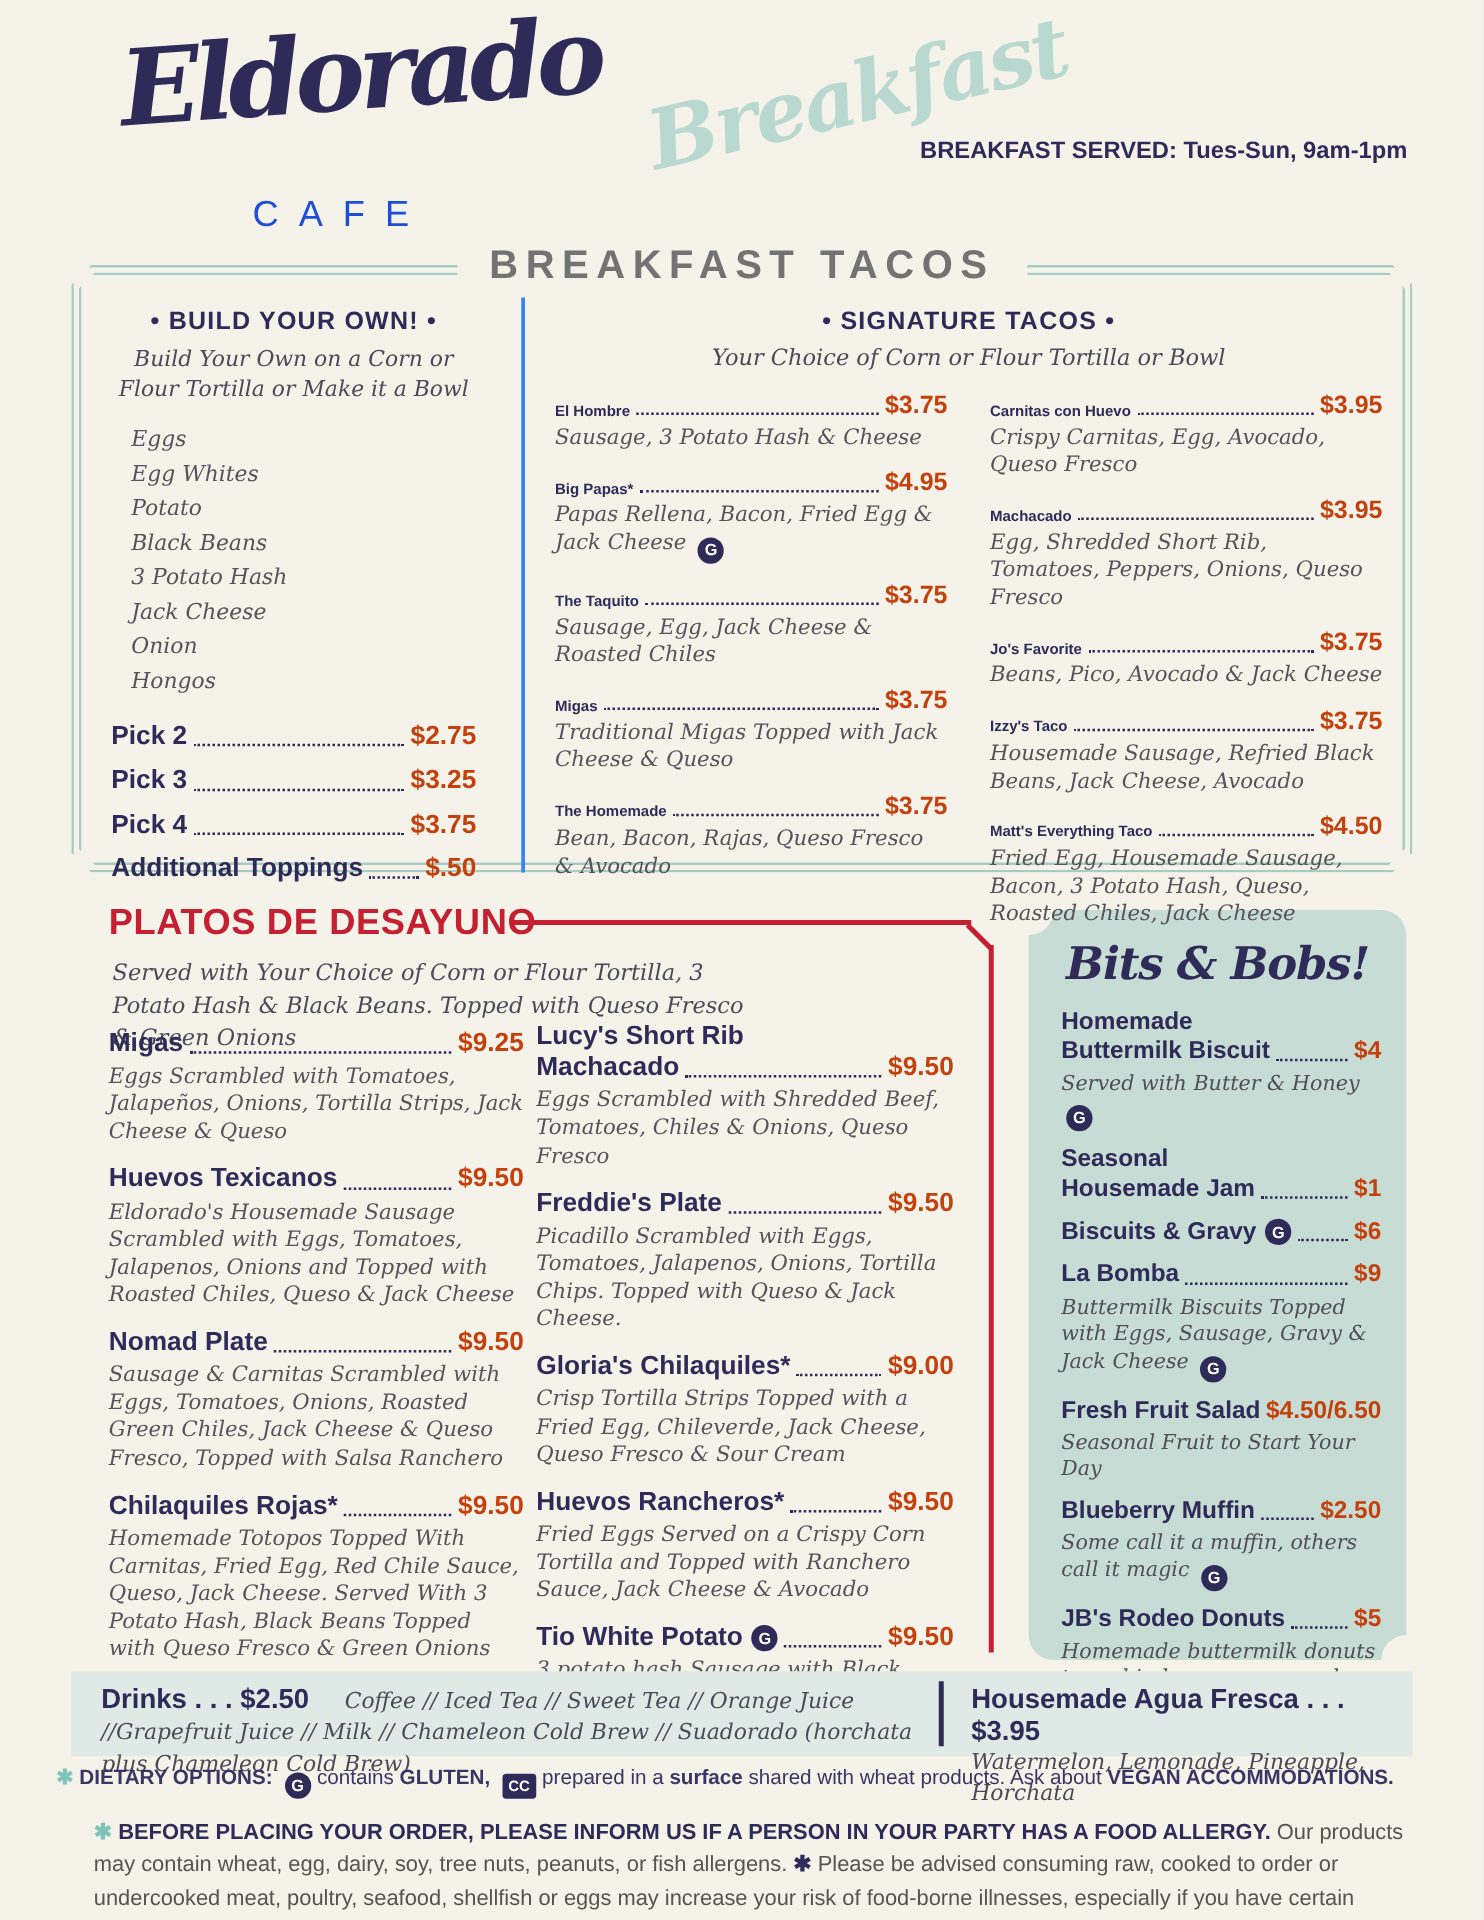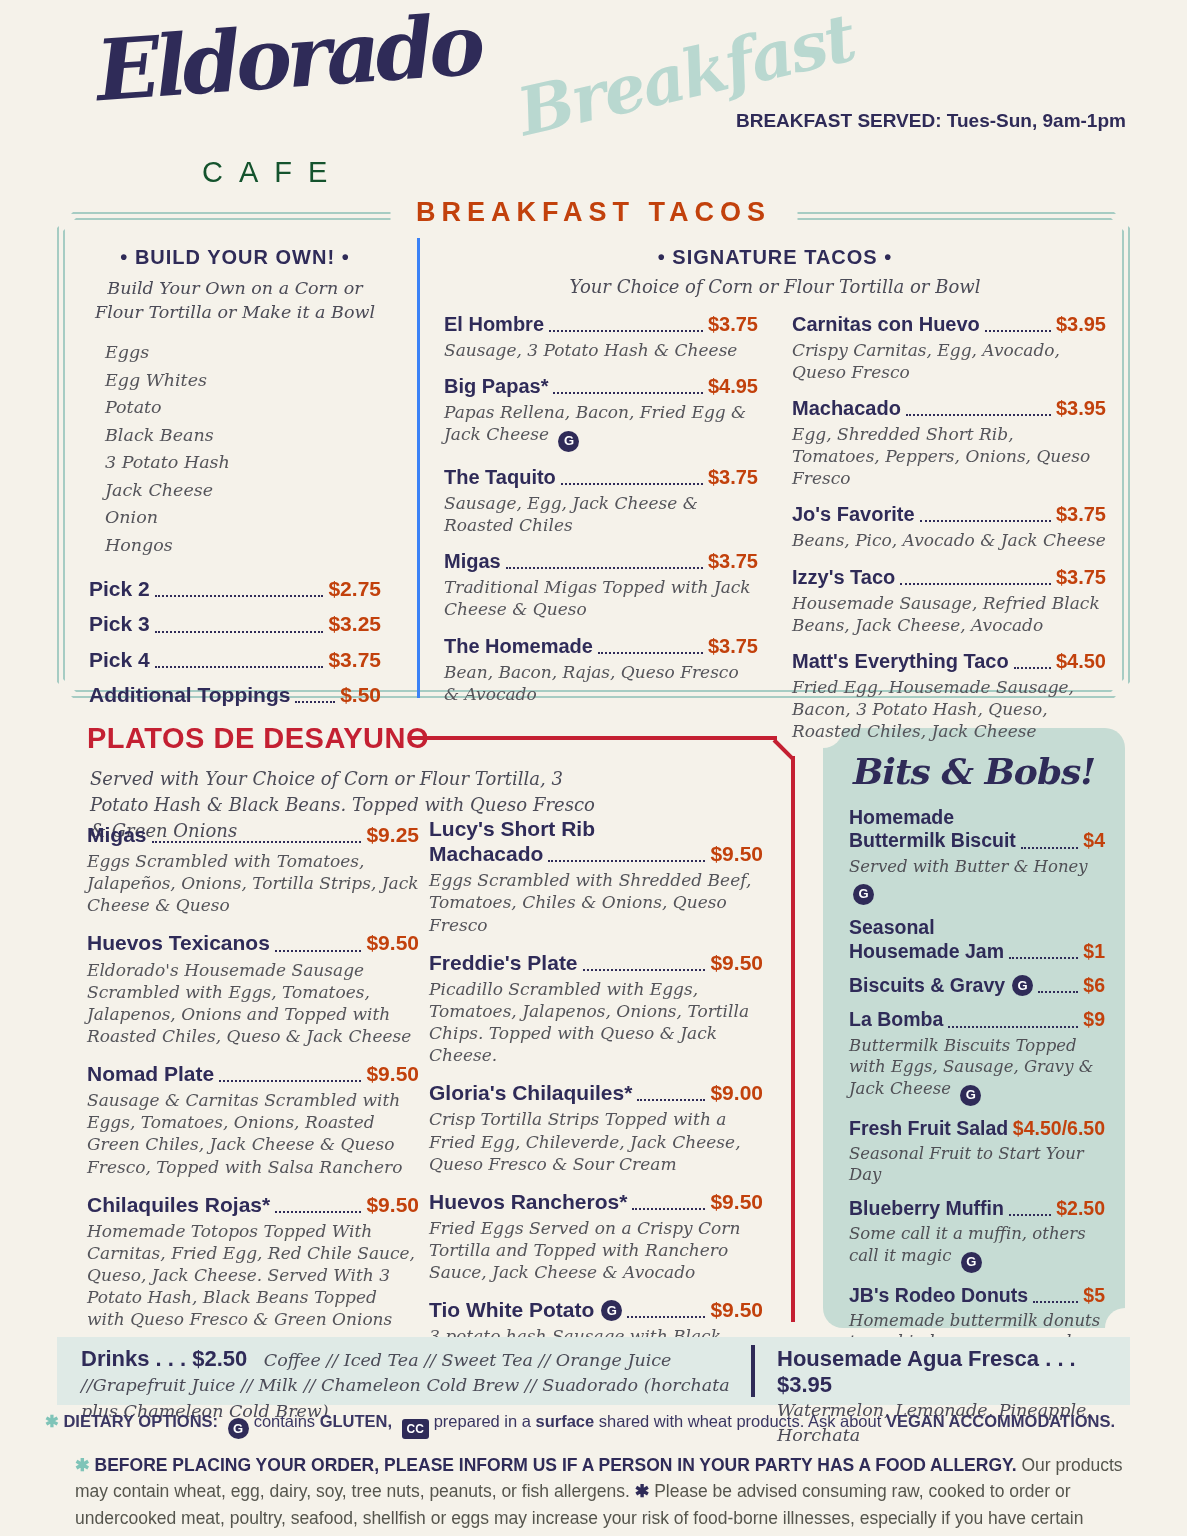--- a/index.html
+++ b/index.html
@@ -4,53 +4,53 @@
 <style>
   html,body{margin:0;padding:0;background:#e8e5de;}
   .page{position:relative;width:1187px;height:1536px;background:#f5f2ea;
         font-family:"Liberation Sans",sans-serif;overflow:hidden;margin:0 auto;}
   .abs{position:absolute;}
   .serif-it{font-family:"DejaVu Serif",serif;font-style:italic;}
   .script{font-family:"DejaVu Serif",serif;font-style:italic;font-weight:700;}
 
   
   .logo{left:96px;top:16px;font-size:84px;color:#2f2b58;letter-spacing:-5px;transform:rotate(-4deg);line-height:1;}
-  .logo-cafe{left:202px;top:156px;font-size:29px;letter-spacing:16px;color:#14532d;font-weight:500;}
+  .logo-cafe{left:202px;top:156px;font-size:29px;letter-spacing:16px;color:#1d4ed8;font-weight:500;}
   .script-breakfast{left:515px;top:42px;font-size:66px;color:#b9d8d0;transform:rotate(-13deg);letter-spacing:-2px;line-height:1;}
   .served{left:736px;top:110px;font-size:19px;font-weight:700;color:#2f2b58;}
 
   
   .tacos-frame{left:57px;top:212px;width:1073px;height:486px;}
   .frame-border{position:absolute;inset:0;border:2px solid #a6ccc3;
     clip-path:polygon(16px 0,calc(100% - 16px) 0,100% 16px,100% calc(100% - 16px),calc(100% - 16px) 100%,16px 100%,0 calc(100% - 16px),0 16px);}
   .frame-border::after{content:"";position:absolute;inset:4px;border:2px solid #a6ccc3;
     clip-path:polygon(13px 0,calc(100% - 13px) 0,100% 13px,100% calc(100% - 13px),calc(100% - 13px) 100%,13px 100%,0 calc(100% - 13px),0 13px);}
   .frame-title{position:absolute;left:50%;top:0;transform:translate(-50%,-50%);
-    background:#f5f2ea;padding:2px 26px;font-size:27px;letter-spacing:6px;color:#c2410c;font-weight:700;white-space:nowrap;z-index:2;text-align:center;}
+    background:#f5f2ea;padding:2px 26px;font-size:32px;letter-spacing:6px;color:#737373;font-weight:700;white-space:nowrap;z-index:2;text-align:center;}
   .frame-cols{position:relative;display:flex;padding-top:26px;height:calc(100% - 26px);z-index:1;}
   .build-col{width:363px;border-right:3px solid #3b82f6;padding:8px 36px 0 32px;box-sizing:border-box;}
   .sig-col{flex:1;padding:8px 24px 0 24px;}
   .col-title{font-size:20px;font-weight:700;color:#2f2b58;text-align:center;letter-spacing:1px;}
   .build-sub{text-align:center;margin-top:8px;font-size:17.5px;line-height:1.35;color:#4b4b57;}
   .ing-wrap{display:flex;margin:16px 0 0 16px;}
   .ing-col:first-child{width:148px;}
   .ing-col{flex:1;}
   .ing{font-size:17.5px;line-height:1.4;color:#54545a;margin-bottom:3px;}
   .picks{margin-top:16px;}
   .picks .mi{margin-bottom:10px;}
   .picks .mi-name,.picks .mi-price{font-size:21px;text-align:right;}
   .sig-sub{text-align:center;margin-top:7px;font-size:18px;color:#4b4b57;}
   .sig-cols{display:flex;gap:34px;margin-top:15px;}
   .menu-col{flex:1;min-width:0;}
 
   
   .mi{margin-bottom:13px;}
   .mi-row{display:flex;align-items:flex-end;}
   .mi-pre{font-weight:700;color:#2f2b58;font-size:20px;line-height:1.2;}
-  .mi-name{font-weight:700;color:#2f2b58;font-size:20px;white-space:nowrap;line-height:1.2;}
+  .mi-name{font-weight:700;color:#2f2b58;font-size:12px;white-space:nowrap;line-height:1.2;}
   .mi-price{font-weight:700;color:#c2410c;font-size:20px;line-height:1.2;}
   .mi-dots{flex:1;border-bottom:2px dotted #2f2b58;margin:0 5px 4px;min-width:10px;}
   .mi-sp{width:10px;}
   .mi-desc{font-size:17px;line-height:1.3;color:#54545a;margin-top:3px;}
   .mi-row .bdg{margin:0 0 1px 7px;}
 
   
   .platos{left:57px;top:712px;width:1073px;height:628px;}
   .platos-title{position:absolute;left:30px;top:10px;font-size:29px;color:#c42032;font-weight:700;letter-spacing:.5px;}
   .red-h{position:absolute;left:352px;top:24px;width:368px;height:4px;background:#c42032;}
@@ -68,21 +68,21 @@
   .sidebar::after{content:"";position:absolute;right:-20px;bottom:-20px;width:40px;height:40px;border-radius:50%;background:#f5f2ea;}
   .bits-title{text-align:center;margin-top:22px;font-size:36px;color:#2f2b58;letter-spacing:-1px;}
   .bits-items{padding:14px 20px 0 26px;}
   .bits-items .mi{margin-bottom:11px;}
   .bits-items .mi-name,.bits-items .mi-price,.bits-items .mi-pre{font-size:19.5px;}
   .bits-items .mi-desc{font-size:16.5px;color:#4f4f55;}
 
   
   .drinks-bar{left:57px;top:1337px;width:1073px;height:68px;background:#dfeae6;display:flex;box-sizing:border-box;}
   .drinks-left{width:694px;padding:9px 0 0 24px;box-sizing:border-box;}
-  .drinks-label{font-size:22px;font-weight:700;color:#2f2b58;margin-right:12px;}
+  .drinks-label{font-size:22px;font-weight:700;color:#2f2b58;margin-right:24px;}
   .drinks-items{font-size:17.5px;color:#4b4b57;line-height:1.45;}
   .drinks-div{width:4px;height:52px;background:#2f2b58;margin-top:8px;}
   .drinks-right{flex:1;padding:9px 0 0 22px;}
   .drinks-label2{font-size:22px;font-weight:700;color:#2f2b58;}
 
   
   .footer{left:45px;top:1412px;width:1102px;}
   .diet-line{font-size:16.5px;color:#3a3663;white-space:nowrap;}
   .diet-line .bdg{margin:0 5px;vertical-align:-6px;}
   .allergy{margin-top:13px;font-size:17.5px;line-height:1.5;color:#55554d;padding-left:30px;}

